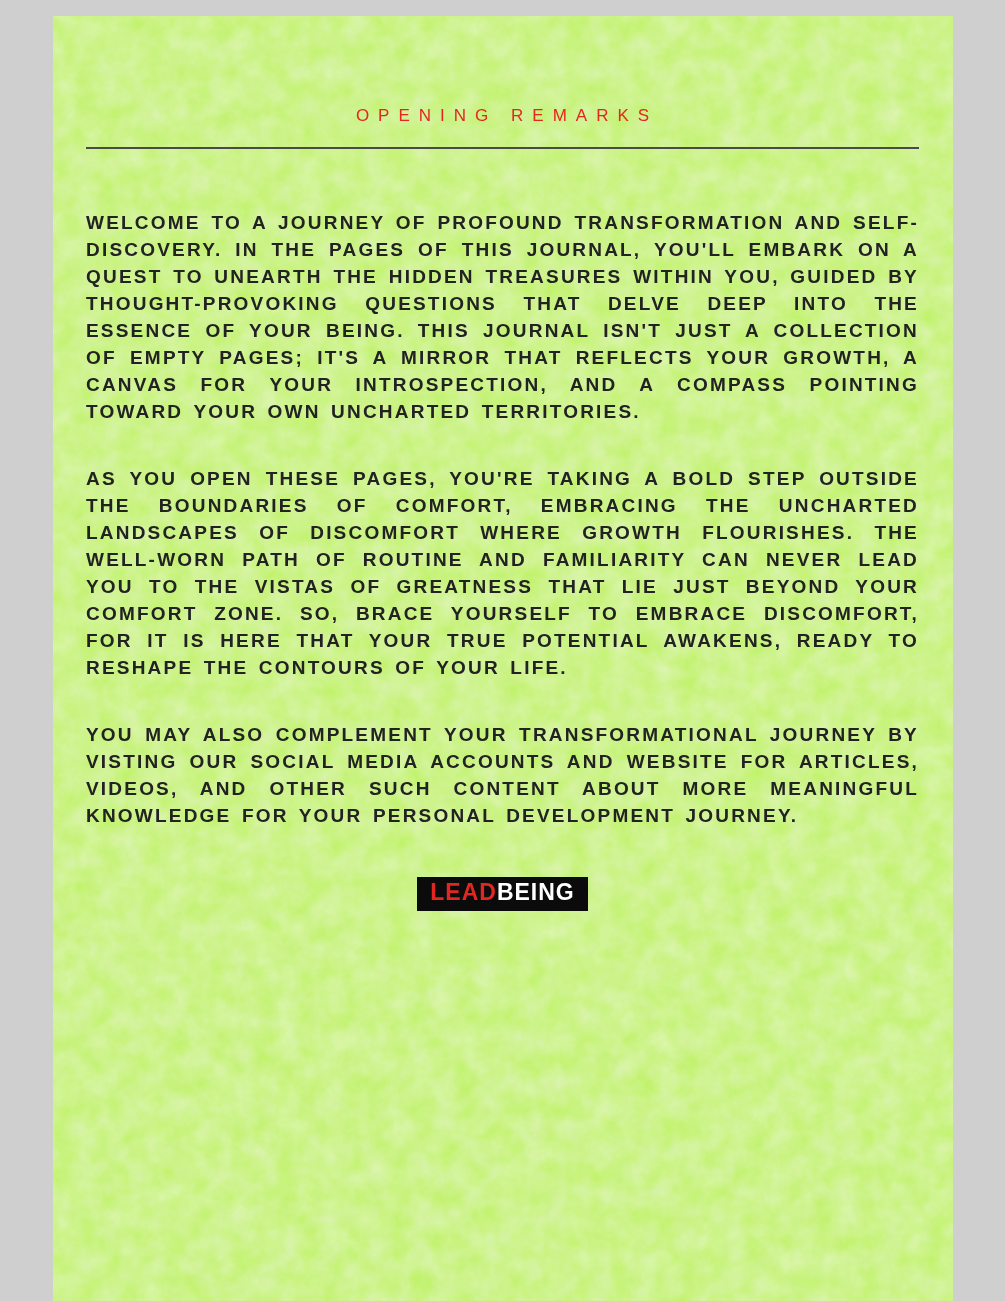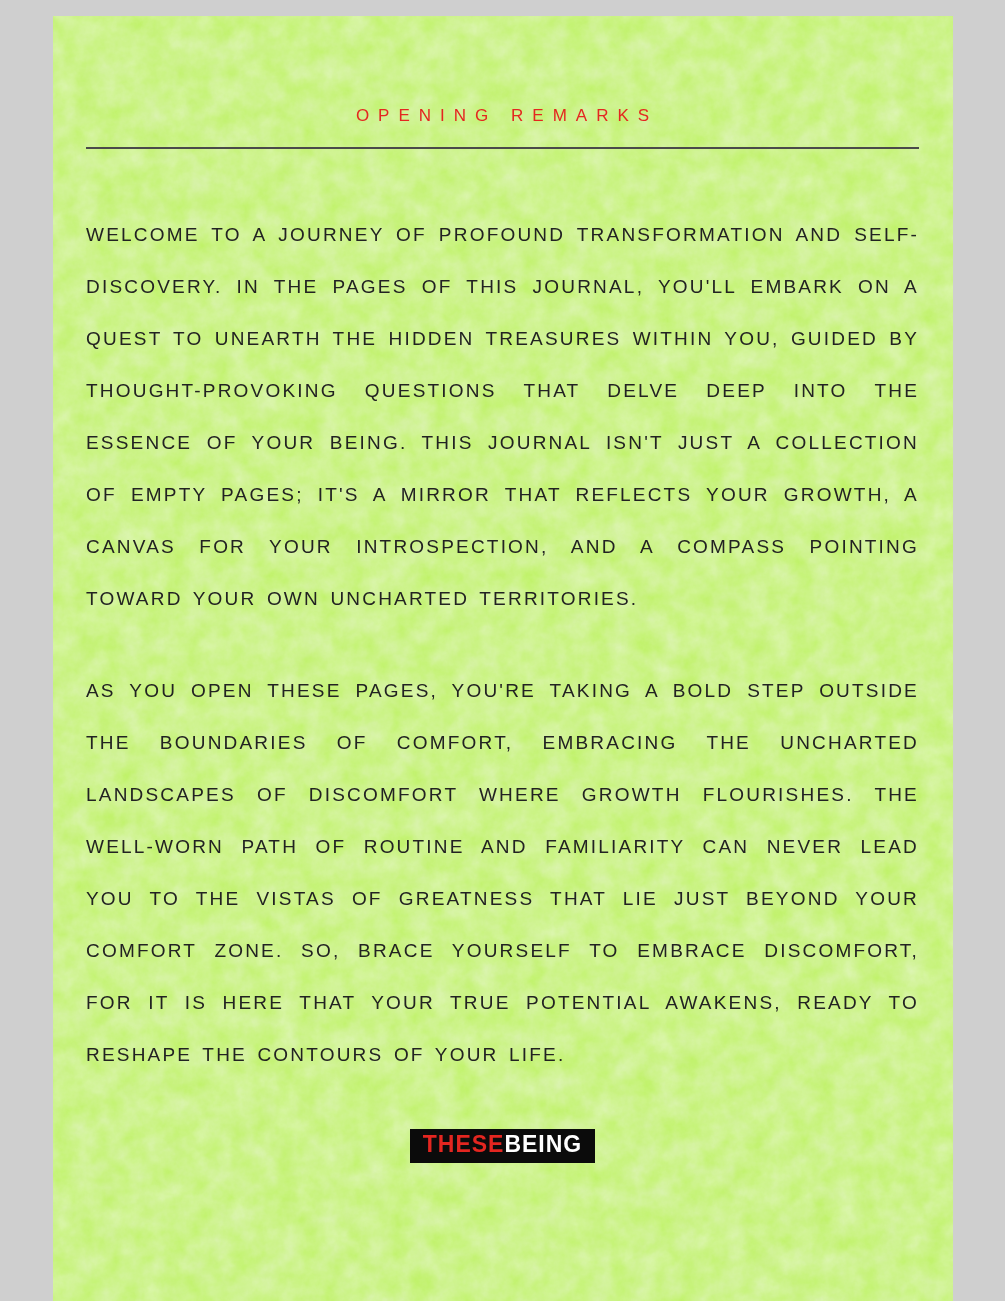--- a/index.html
+++ b/index.html
@@ -47,26 +47,26 @@
     border-top: 2px solid #4a4a4a;
     height: 0;
   }
   .doc-body {
     width: 833px;
     margin: 60px auto 0 auto;
   }
   .doc-body p {
     margin: 0 0 40px 0;
     font-size: 19px;
-    line-height: 52px;
+    line-height: 27px;
     letter-spacing: 2.2px;
     word-spacing: 3px;
     color: #222222;
     text-align: justify;
-    font-weight: 400;
+    font-weight: 700;
   }
   .doc-body p:last-of-type {
     margin-bottom: 0;
   }
   .logo-row {
     margin-top: 48px;
     text-align: center;
   }
   .logo-badge {
     display: inline-block;
@@ -103,22 +103,23 @@
 
     <header class="doc-header">
       <h1 class="doc-title">OPENING REMARKS</h1>
     </header>
 
     <hr class="divider">
 
     <main class="doc-body">
       <p>WELCOME TO A JOURNEY OF PROFOUND TRANSFORMATION AND SELF-DISCOVERY. IN THE PAGES OF THIS JOURNAL, YOU'LL EMBARK ON A QUEST TO UNEARTH THE HIDDEN TREASURES WITHIN YOU, GUIDED BY THOUGHT-PROVOKING QUESTIONS THAT DELVE DEEP INTO THE ESSENCE OF YOUR BEING. THIS JOURNAL ISN'T JUST A COLLECTION OF EMPTY PAGES; IT'S A MIRROR THAT REFLECTS YOUR GROWTH, A CANVAS FOR YOUR INTROSPECTION, AND A COMPASS POINTING TOWARD YOUR OWN UNCHARTED TERRITORIES.</p>
       <p>AS YOU OPEN THESE PAGES, YOU'RE TAKING A BOLD STEP OUTSIDE THE BOUNDARIES OF COMFORT, EMBRACING THE UNCHARTED LANDSCAPES OF DISCOMFORT WHERE GROWTH FLOURISHES. THE WELL-WORN PATH OF ROUTINE AND FAMILIARITY CAN NEVER LEAD YOU TO THE VISTAS OF GREATNESS THAT LIE JUST BEYOND YOUR COMFORT ZONE. SO, BRACE YOURSELF TO EMBRACE DISCOMFORT, FOR IT IS HERE THAT YOUR TRUE POTENTIAL AWAKENS, READY TO RESHAPE THE CONTOURS OF YOUR LIFE.</p>
+      <p>YOU MAY ALSO COMPLEMENT YOUR TRANSFORMATIONAL JOURNEY BY VISTING OUR SOCIAL MEDIA ACCOUNTS AND WEBSITE FOR ARTICLES, VIDEOS, AND OTHER SUCH CONTENT ABOUT MORE MEANINGFUL KNOWLEDGE FOR YOUR PERSONAL DEVELOPMENT JOURNEY.</p>
     </main>
 
     <div class="logo-row">
       <div class="logo-badge">
-        <span class="logo-part-red">THESE</span><span class="logo-part-white">BEING</span>
+        <span class="logo-part-red">LEAD</span><span class="logo-part-white">BEING</span>
       </div>
     </div>
 
   </div>
 </div>
 
 </body></html>

